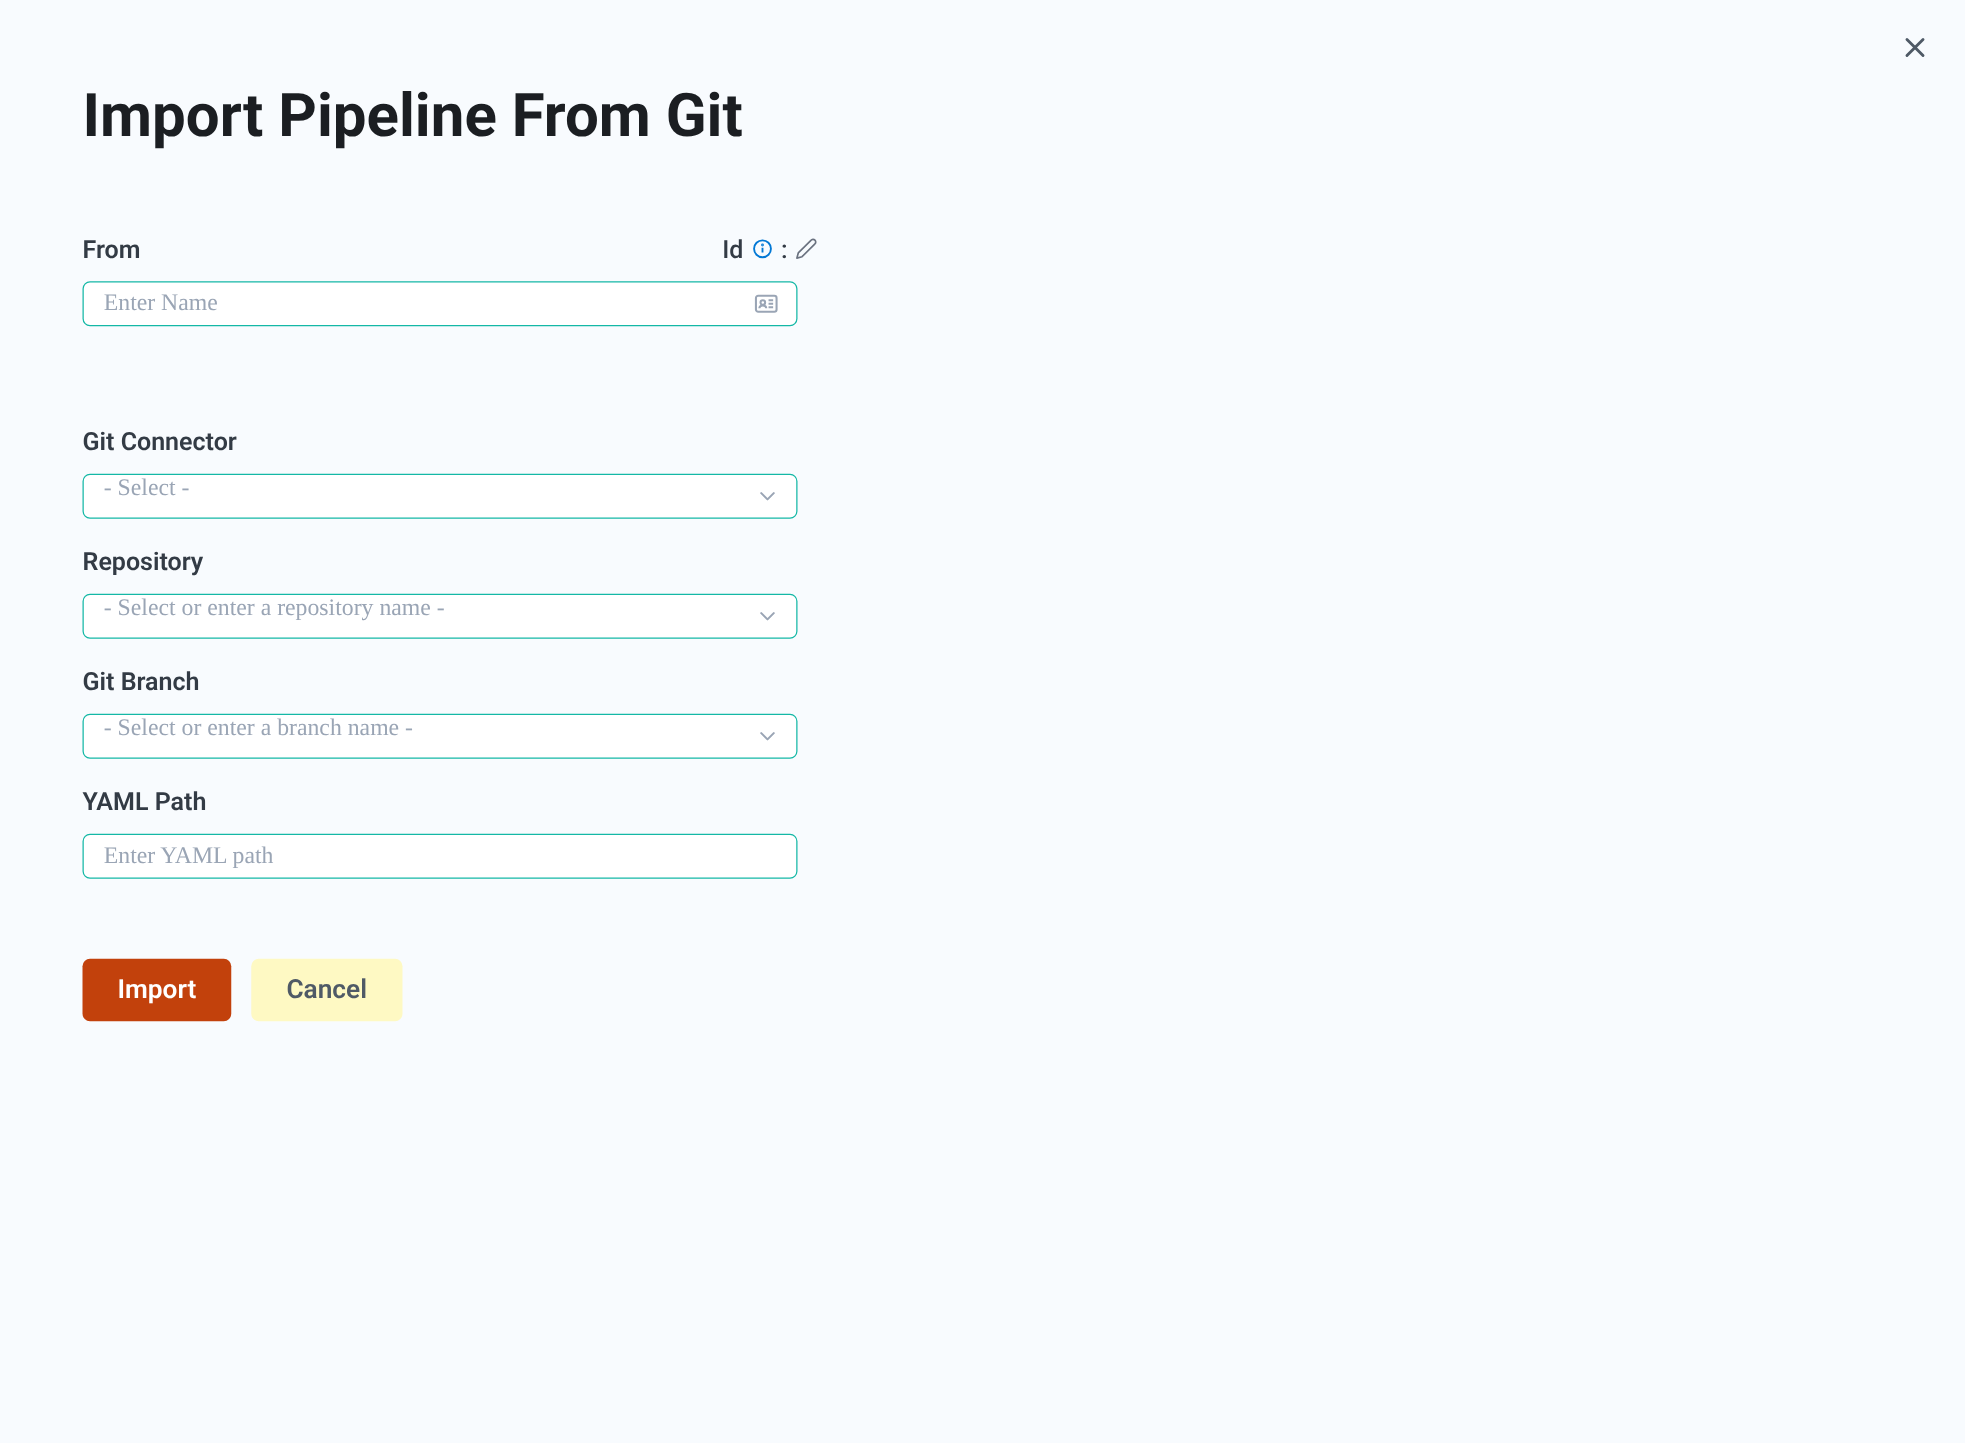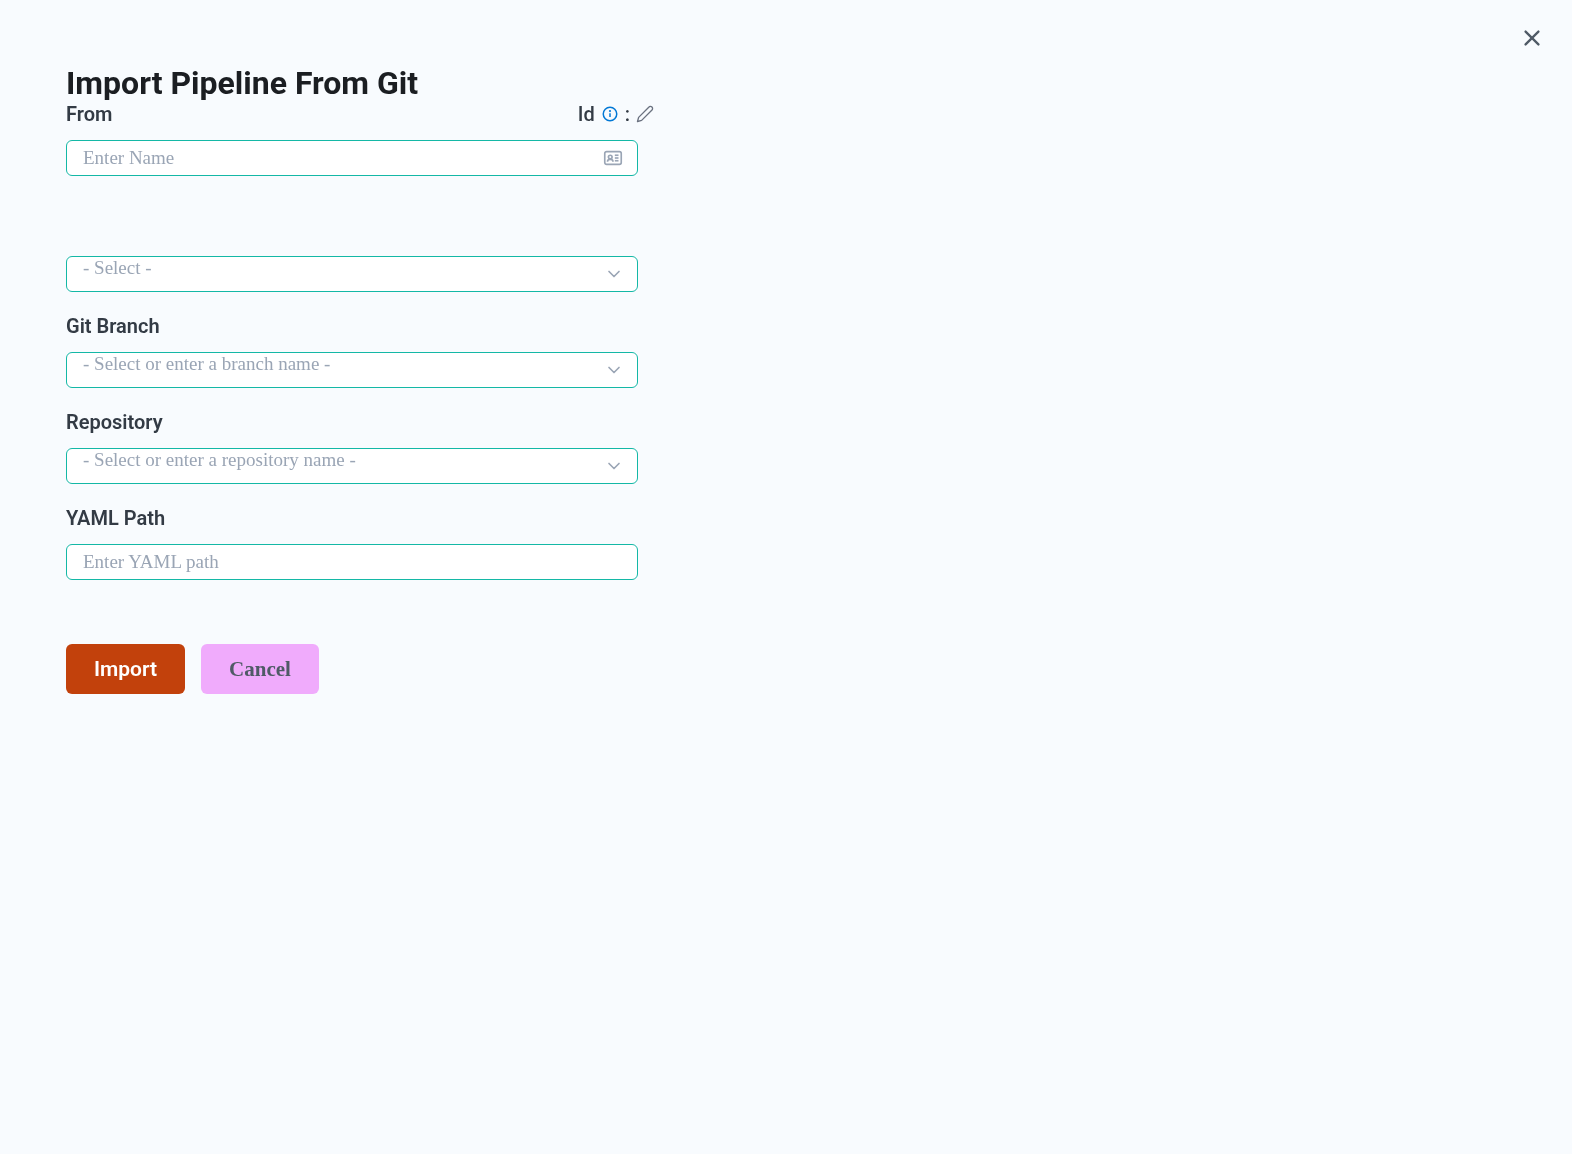--- a/index.html
+++ b/index.html
@@ -29,23 +29,24 @@
     }
     .close-button svg {
       width: 22px;
       height: 22px;
     }
     .container {
       padding: 64px 66px;
       width: 720px;
     }
     .page-title {
-      font-size: 32px;
+      font-size: 48px;
       font-weight: 700;
       color: #1b1e22;
+      margin-bottom: 66px;
     }
     .field-group {
       margin-bottom: 22px;
     }
     .field-group.first {
       margin-bottom: 80px;
     }
     .label-row {
       display: flex;
       align-items: center;
@@ -144,23 +145,22 @@
       font-family: inherit;
       display: flex;
       align-items: center;
       justify-content: center;
     }
     .btn-primary {
       background: #c2410c;
       color: #fff;
     }
     .btn-secondary {
-      background: #f0abfc;
+      background: #fef9c3;
       color: #4f5a66;
-      font-family: Liberation Serif, serif;
     }
   </style>
 </head>
 <body>
 
 <div class="close-button">
   <span>
     <svg viewBox="0 0 24 24" fill="none" stroke="currentColor" stroke-width="2.5" stroke-linecap="round">
       <line x1="5" y1="5" x2="19" y2="19"></line>
       <line x1="19" y1="5" x2="5" y2="19"></line>
@@ -201,60 +201,63 @@
           <path d="M6 16c0-1.5 1.3-2.5 3-2.5s3 1 3 2.5"></path>
           <line x1="14" y1="9" x2="18" y2="9"></line>
           <line x1="14" y1="12" x2="18" y2="12"></line>
           <line x1="14" y1="15" x2="18" y2="15"></line>
         </svg>
       </span>
     </div>
   </div>
 
   <div class="field-group">
+    <div class="label-row">
+      <span class="field-label">Git Connector</span>
+    </div>
     <div class="input-wrapper">
       <div class="select-input">- Select -</div>
       <span class="input-suffix-icon chevron-icon">
         <svg viewBox="0 0 24 24" fill="none" stroke="currentColor" stroke-width="2" stroke-linecap="round" stroke-linejoin="round">
           <polyline points="6 9 12 15 18 9"></polyline>
         </svg>
       </span>
     </div>
   </div>
 
   <div class="field-group">
     <div class="label-row">
+      <span class="field-label">Repository</span>
+    </div>
+    <div class="input-wrapper">
+      <div class="select-input">- Select or enter a repository name -</div>
+      <span class="input-suffix-icon chevron-icon">
+        <svg viewBox="0 0 24 24" fill="none" stroke="currentColor" stroke-width="2" stroke-linecap="round" stroke-linejoin="round">
+          <polyline points="6 9 12 15 18 9"></polyline>
+        </svg>
+      </span>
+    </div>
+  </div>
+
+  <div class="field-group">
+    <div class="label-row">
       <span class="field-label">Git Branch</span>
     </div>
     <div class="input-wrapper">
       <div class="select-input">- Select or enter a branch name -</div>
       <span class="input-suffix-icon chevron-icon">
         <svg viewBox="0 0 24 24" fill="none" stroke="currentColor" stroke-width="2" stroke-linecap="round" stroke-linejoin="round">
           <polyline points="6 9 12 15 18 9"></polyline>
         </svg>
       </span>
     </div>
   </div>
 
   <div class="field-group">
     <div class="label-row">
-      <span class="field-label">Repository</span>
-    </div>
-    <div class="input-wrapper">
-      <div class="select-input">- Select or enter a repository name -</div>
-      <span class="input-suffix-icon chevron-icon">
-        <svg viewBox="0 0 24 24" fill="none" stroke="currentColor" stroke-width="2" stroke-linecap="round" stroke-linejoin="round">
-          <polyline points="6 9 12 15 18 9"></polyline>
-        </svg>
-      </span>
-    </div>
-  </div>
-
-  <div class="field-group">
-    <div class="label-row">
       <span class="field-label">YAML Path</span>
     </div>
     <div class="input-wrapper">
       <input type="text" class="text-input" placeholder="Enter YAML path" style="">
     </div>
   </div>
 
   <div class="button-row">
     <button class="btn btn-primary">Import</button>
     <button class="btn btn-secondary">Cancel</button>

